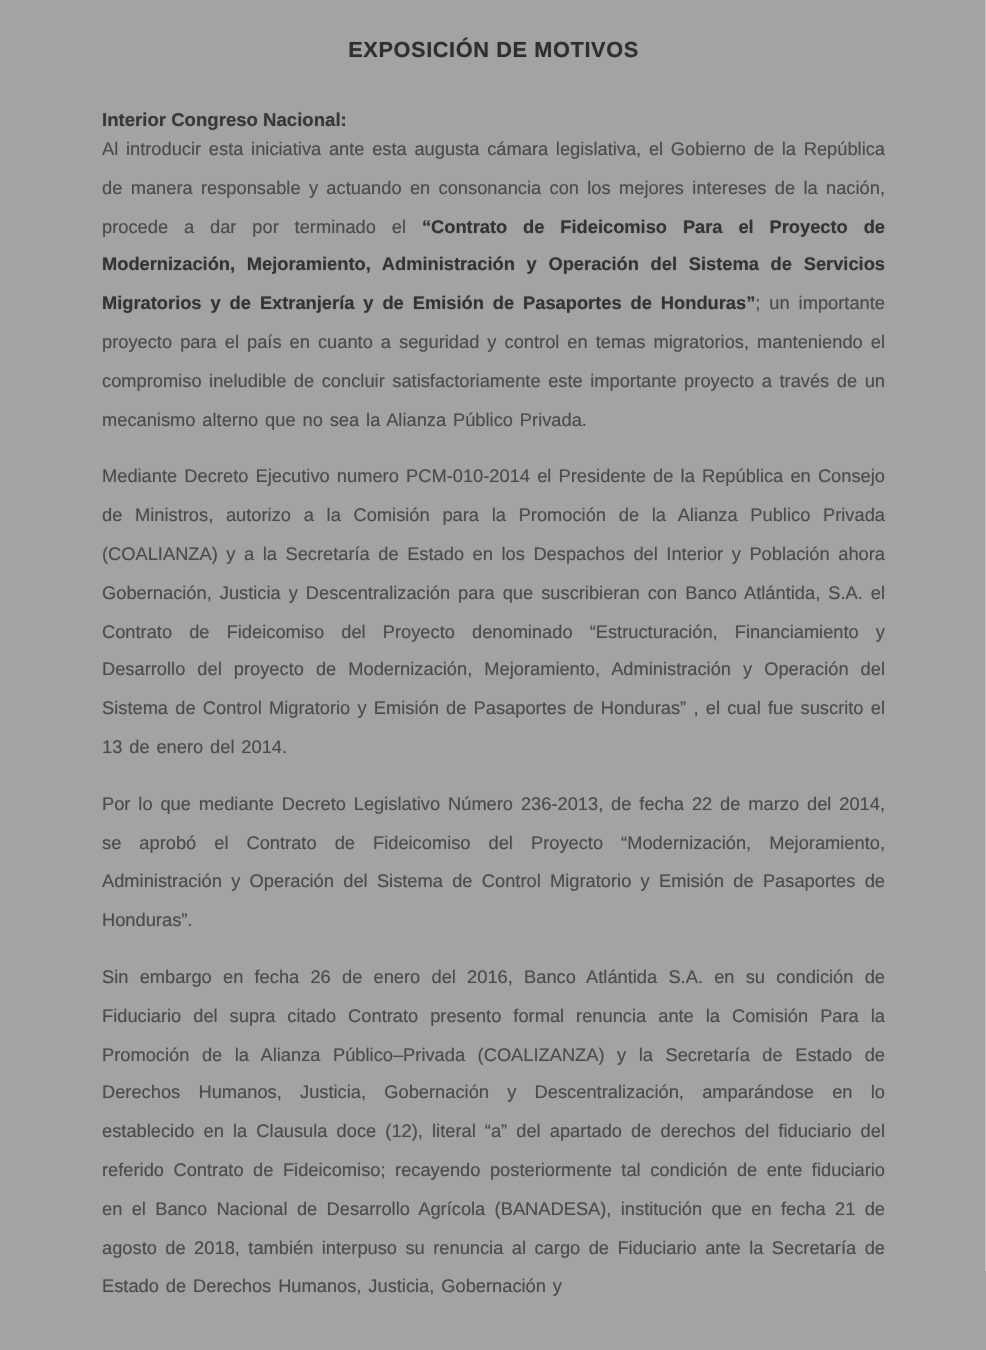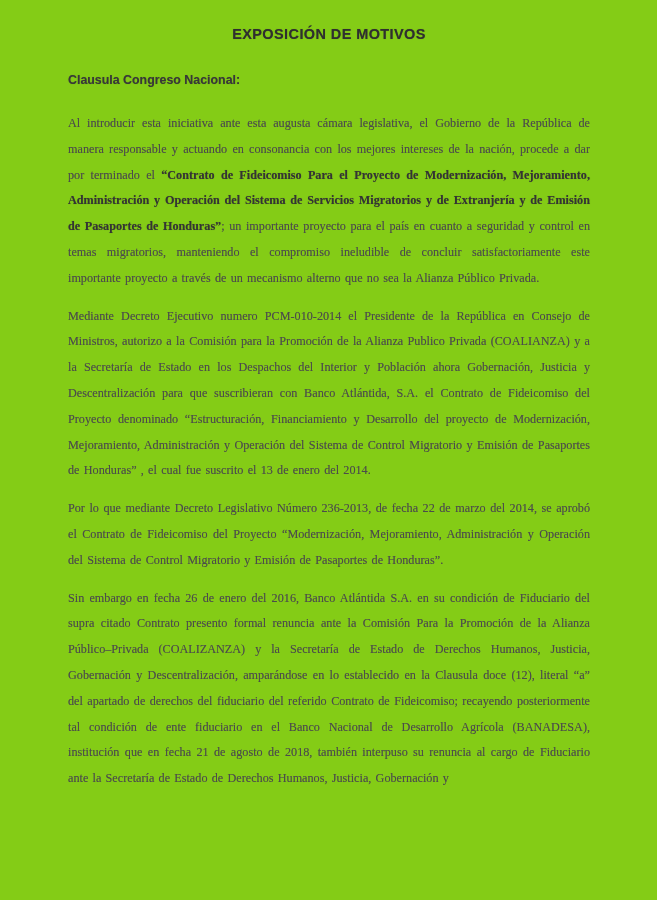--- a/index.html
+++ b/index.html
@@ -11,41 +11,39 @@
     width: 657px;
     height: 900px;
     overflow: hidden;
     font-family: "Liberation Sans", sans-serif;
   }
   .page {
     box-sizing: border-box;
     width: 657px;
     height: 900px;
     padding: 26px 67px 0 68px;
-    background: #84cc16;
+    background: #a3a3a3;
   }
   .doc-title {
     margin: 0;
     font-size: 14.5px;
     font-weight: bold;
     text-align: center;
     letter-spacing: 0.4px;
     color: #2f2f2f;
     text-shadow: 0 0 0.7px rgba(47,47,47,0.55);
   }
   .salutation {
     margin: 31px 0 0 0;
     font-size: 12.4px;
     font-weight: bold;
     color: #383838;
     text-shadow: 0 0 0.7px rgba(56,56,56,0.5);
   }
   .doc-body {
-    margin-top: 24px;
-    font-family: Liberation Serif, serif;
   }
   .doc-body p {
     margin: 0 0 12px 0;
     font-size: 12.2px;
     line-height: 25.8px;
     text-align: justify;
     color: #4c4c4c;
     text-shadow: 0 0 0.6px rgba(76,76,76,0.45);
     word-spacing: 1.2px;
   }
@@ -54,21 +52,21 @@
     color: #343434;
     text-shadow: 0 0 0.7px rgba(52,52,52,0.5);
   }
 </style>
 </head>
 <body>
 
 <div class="page">
   <h1 class="doc-title">EXPOSICIÓN DE MOTIVOS</h1>
 
-  <p class="salutation">Clausula Congreso Nacional:</p>
+  <p class="salutation">Interior Congreso Nacional:</p>
 
   <div class="doc-body">
       <p><span>Al introducir esta iniciativa ante esta augusta cámara legislativa, el Gobierno de la República de manera responsable y actuando en consonancia con los mejores intereses de la nación, procede a dar por terminado el </span><span class="bold">“Contrato de Fideicomiso Para el Proyecto de Modernización, Mejoramiento, Administración y Operación del Sistema de Servicios Migratorios y de Extranjería y de Emisión de Pasaportes de Honduras”</span><span>; un importante proyecto para el país en cuanto a seguridad y control en temas migratorios, manteniendo el compromiso ineludible de concluir satisfactoriamente este importante proyecto a través de un mecanismo alterno que no sea la Alianza Público Privada.</span></p>
       <p><span>Mediante Decreto Ejecutivo numero PCM-010-2014 el Presidente de la República en Consejo de Ministros, autorizo a la Comisión para la Promoción de la Alianza Publico Privada (COALIANZA) y a la Secretaría de Estado en los Despachos del Interior y Población ahora Gobernación, Justicia y Descentralización para que suscribieran con Banco Atlántida, S.A. el Contrato de Fideicomiso del Proyecto denominado “Estructuración, Financiamiento y Desarrollo del proyecto de Modernización, Mejoramiento, Administración y Operación del Sistema de Control Migratorio y Emisión de Pasaportes de Honduras” , el cual fue suscrito el 13 de enero del 2014.</span></p>
       <p><span>Por lo que mediante Decreto Legislativo Número 236-2013, de fecha 22 de marzo del 2014, se aprobó el Contrato de Fideicomiso del Proyecto “Modernización, Mejoramiento, Administración y Operación del Sistema de Control Migratorio y Emisión de Pasaportes de Honduras”.</span></p>
       <p><span>Sin embargo en fecha 26 de enero del 2016, Banco Atlántida S.A. en su condición de Fiduciario del supra citado Contrato presento formal renuncia ante la Comisión Para la Promoción de la Alianza Público–Privada (COALIZANZA) y la Secretaría de Estado de Derechos Humanos, Justicia, Gobernación y Descentralización, amparándose en lo establecido en la Clausula doce (12), literal “a” del apartado de derechos del fiduciario del referido Contrato de Fideicomiso; recayendo posteriormente tal condición de ente fiduciario en el Banco Nacional de Desarrollo Agrícola (BANADESA), institución que en fecha 21 de agosto de 2018, también interpuso su renuncia al cargo de Fiduciario ante la Secretaría de Estado de Derechos Humanos, Justicia, Gobernación y</span></p>
     </div>
 </div>
 
 </body></html>

